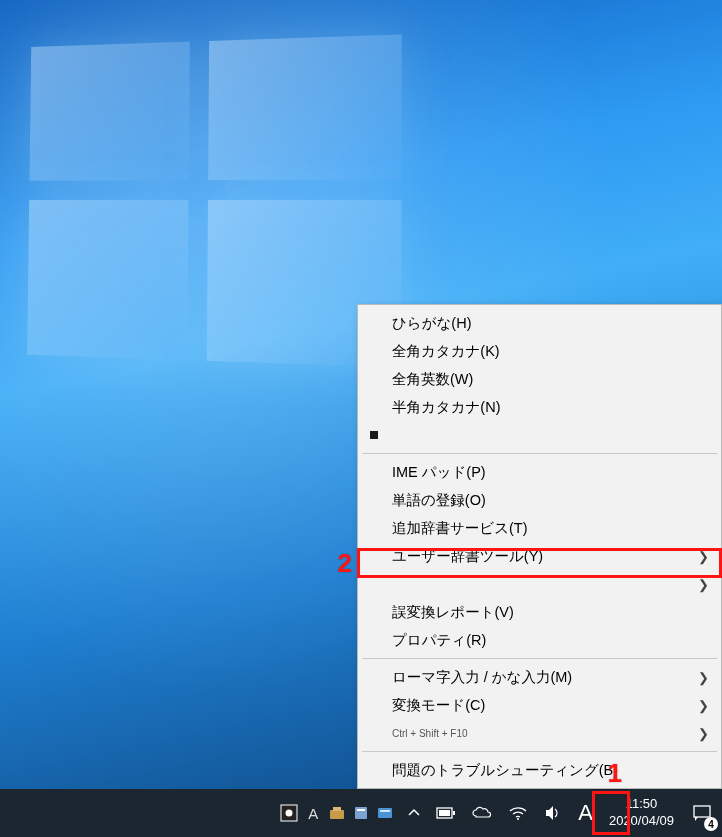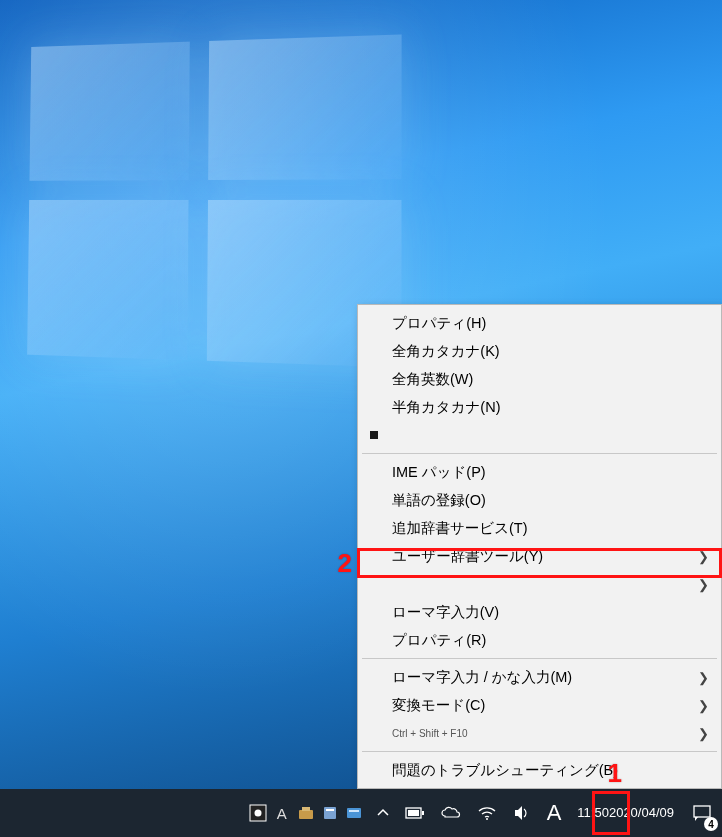--- a/index.html
+++ b/index.html
@@ -114,21 +114,21 @@
     align-items: center;
     justify-content: center;
   }
   .ime-A {
     font-size: 22px;
     font-family: "Segoe UI", sans-serif;
     font-weight: 300;
   }
   .clock-block {
     display: flex;
-    flex-direction: row;
+    flex-direction: column;
     align-items: center;
     justify-content: center;
     padding: 15px 8px;
     line-height: 1.3;
     font-size: 13px;
     height: 100%;
   }
   .action-center {
     position: relative;
     padding: 0 10px;
@@ -171,21 +171,21 @@
     <div class="pane p1"></div>
       <div class="pane p2"></div>
     <div class="pane p3"></div>
       <div class="pane p4"></div>
   </div>
 </div>
 
 <div class="context-menu">
 
   <div class="menu-item">
-    <span class="label">プロパティ(H)</span>
+    <span class="label">ひらがな(H)</span>
   </div>
   <div class="menu-item">
     <span class="label">全角カタカナ(K)</span>
   </div>
   <div class="menu-item">
     <span class="label">全角英数(W)</span>
   </div>
   <div class="menu-item">
     <span class="label">半角カタカナ(N)</span>
   </div>
@@ -205,21 +205,21 @@
     <span class="label">追加辞書サービス(T)</span>
   </div>
   <div class="menu-item">
     <span class="label">ユーザー辞書ツール(Y)</span>
     <span class="submenu-arrow">❯</span>
   </div>
   <div class="menu-item">
     <span class="submenu-arrow">❯</span>
   </div>
   <div class="menu-item">
-    <span class="label">ローマ字入力(V)</span>
+    <span class="label">誤変換レポート(V)</span>
   </div>
   <div class="menu-item">
     <span class="label">プロパティ(R)</span>
   </div>
 
   <div class="menu-sep"></div>
 
   <div class="menu-item">
     <span class="label">ローマ字入力 / かな入力(M)</span>
     <span class="submenu-arrow">❯</span>

